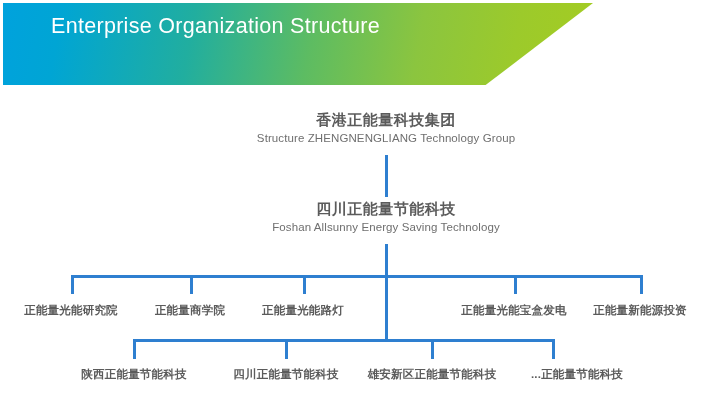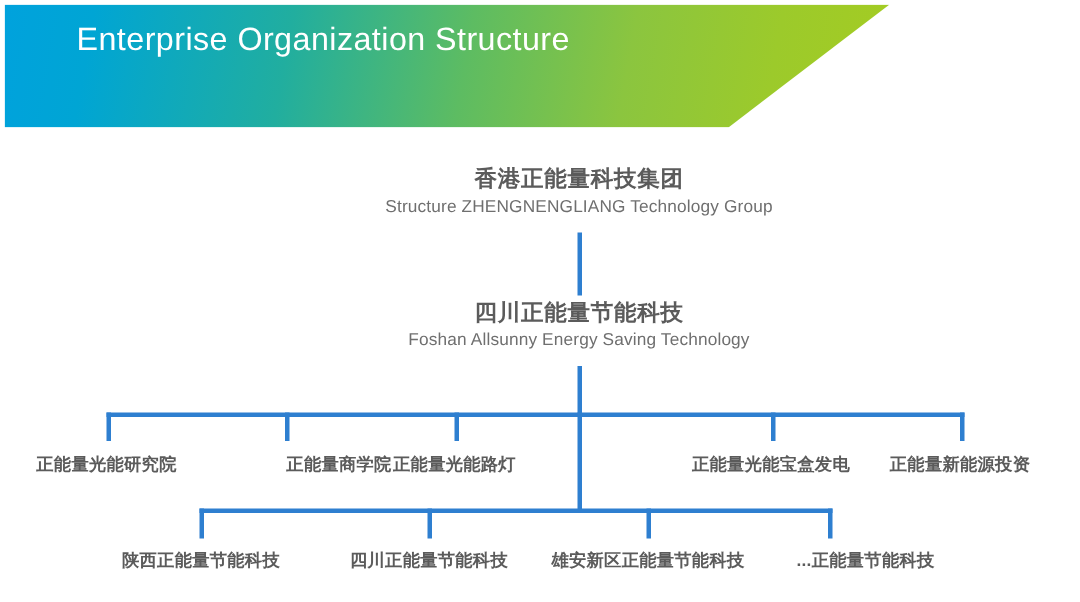--- a/index.html
+++ b/index.html
@@ -136,21 +136,21 @@
 
     <div class="ln hline" style="left:71px; top:190px; width:572px;"></div>
 
     <div class="ln vline" style="left:71px;  top:190px; height:19px;"></div>
     <div class="ln vline" style="left:190px; top:190px; height:19px;"></div>
     <div class="ln vline" style="left:303px; top:190px; height:19px;"></div>
     <div class="ln vline" style="left:514px; top:190px; height:19px;"></div>
     <div class="ln vline" style="left:640px; top:190px; height:19px;"></div>
 
     <div class="leaf" style="left:71px;  top:217px;">正能量光能研究院</div>
-    <div class="leaf" style="left:190px; top:217px;margin-left:36px;">正能量商学院</div>
+    <div class="leaf" style="left:190px; top:217px;">正能量商学院</div>
     <div class="leaf" style="left:303px; top:217px;">正能量光能路灯</div>
     <div class="leaf" style="left:514px; top:217px;">正能量光能宝盒发电</div>
     <div class="leaf" style="left:640px; top:217px;">正能量新能源投资</div>
 
     <div class="ln vline" style="left:385px; top:190px; height:66px;"></div>
 
     <div class="ln hline" style="left:133px; top:254px; width:422px;"></div>
 
     <div class="ln vline" style="left:133px; top:254px; height:20px;"></div>
     <div class="ln vline" style="left:285px; top:254px; height:20px;"></div>

